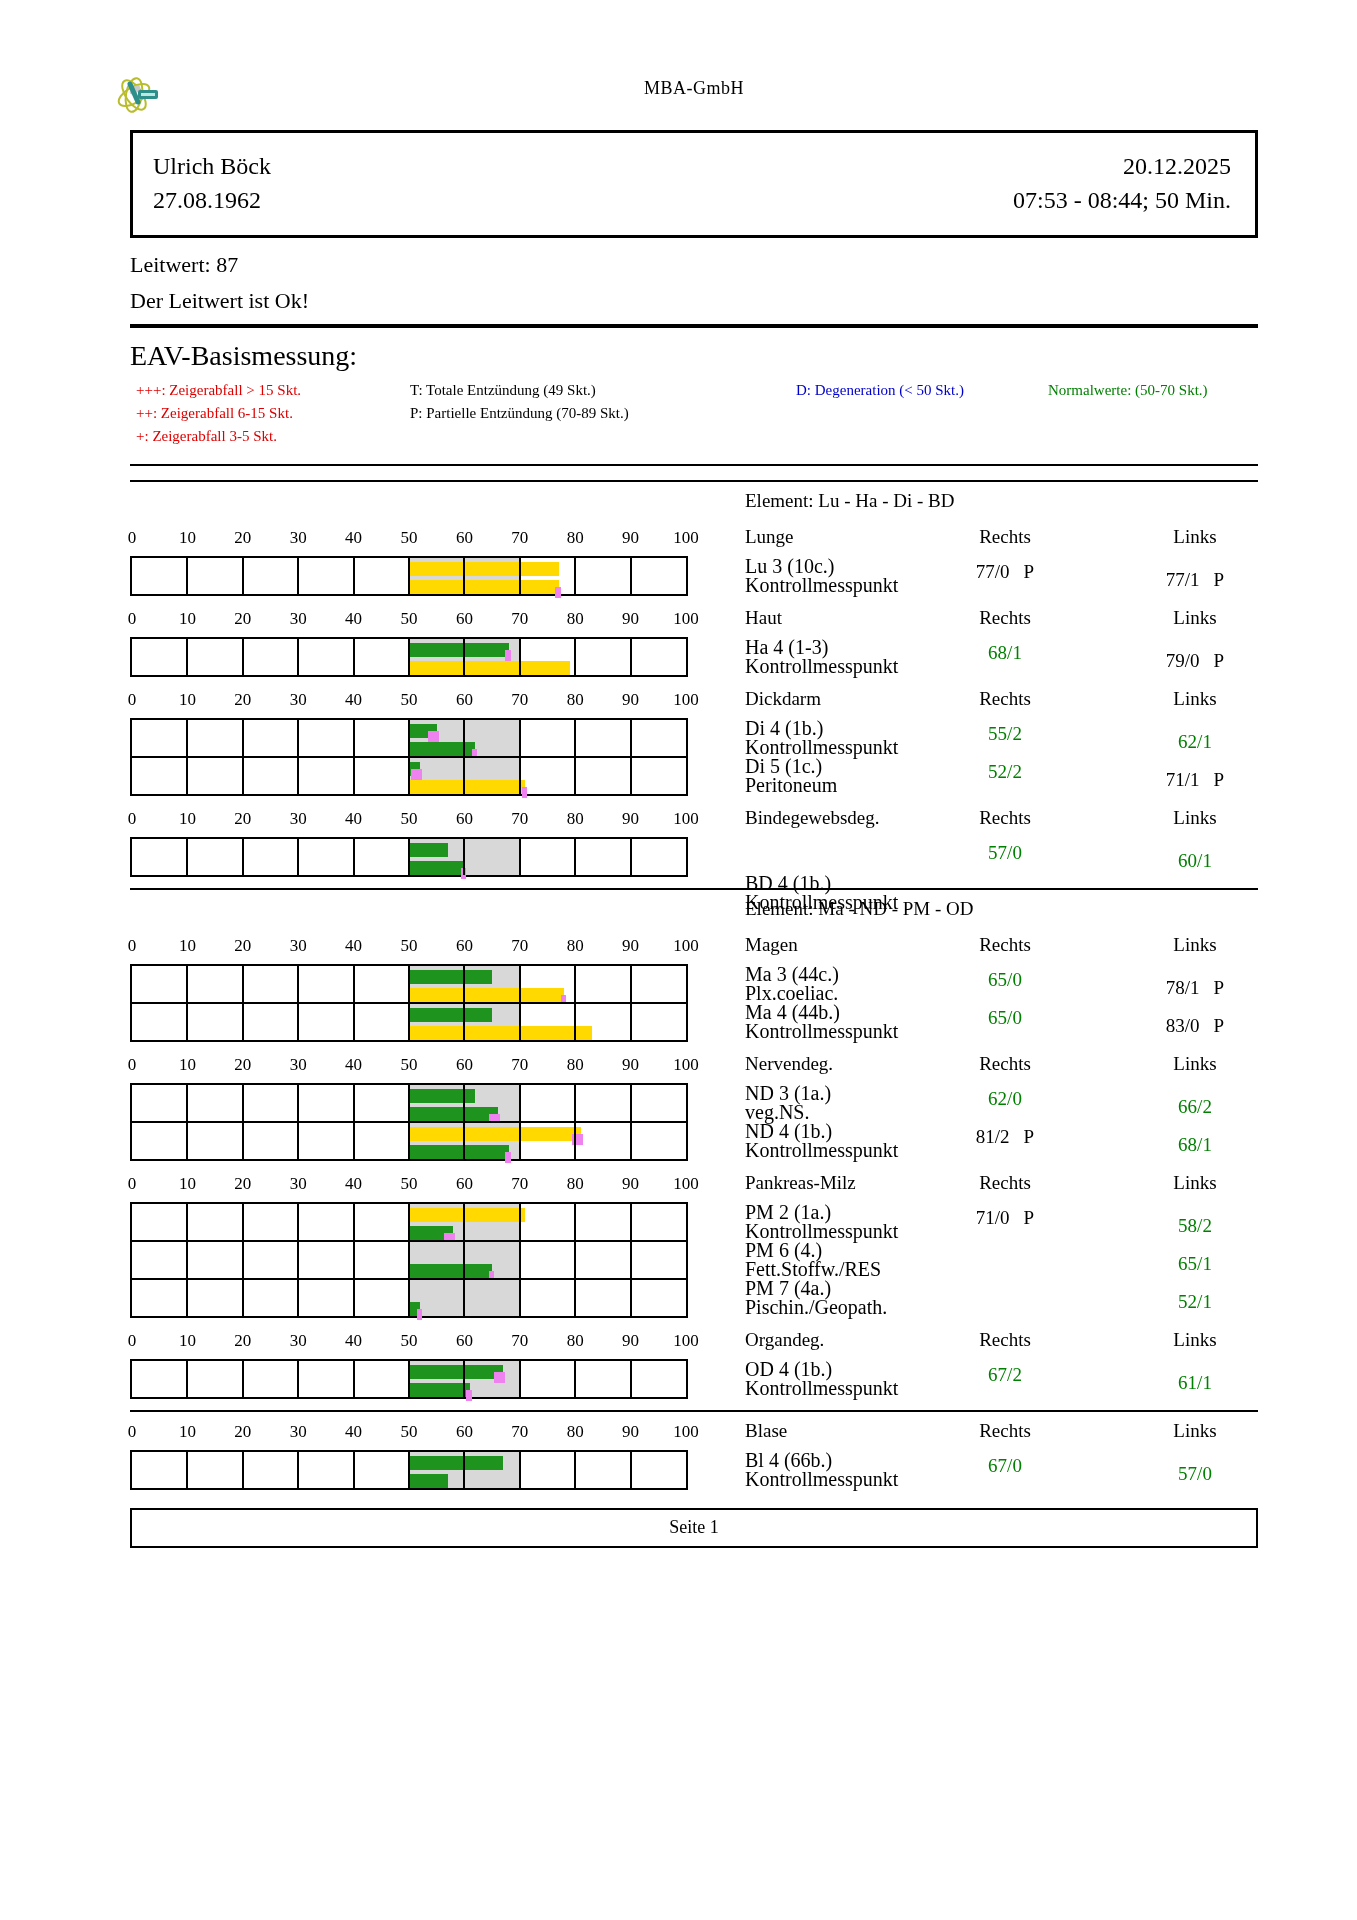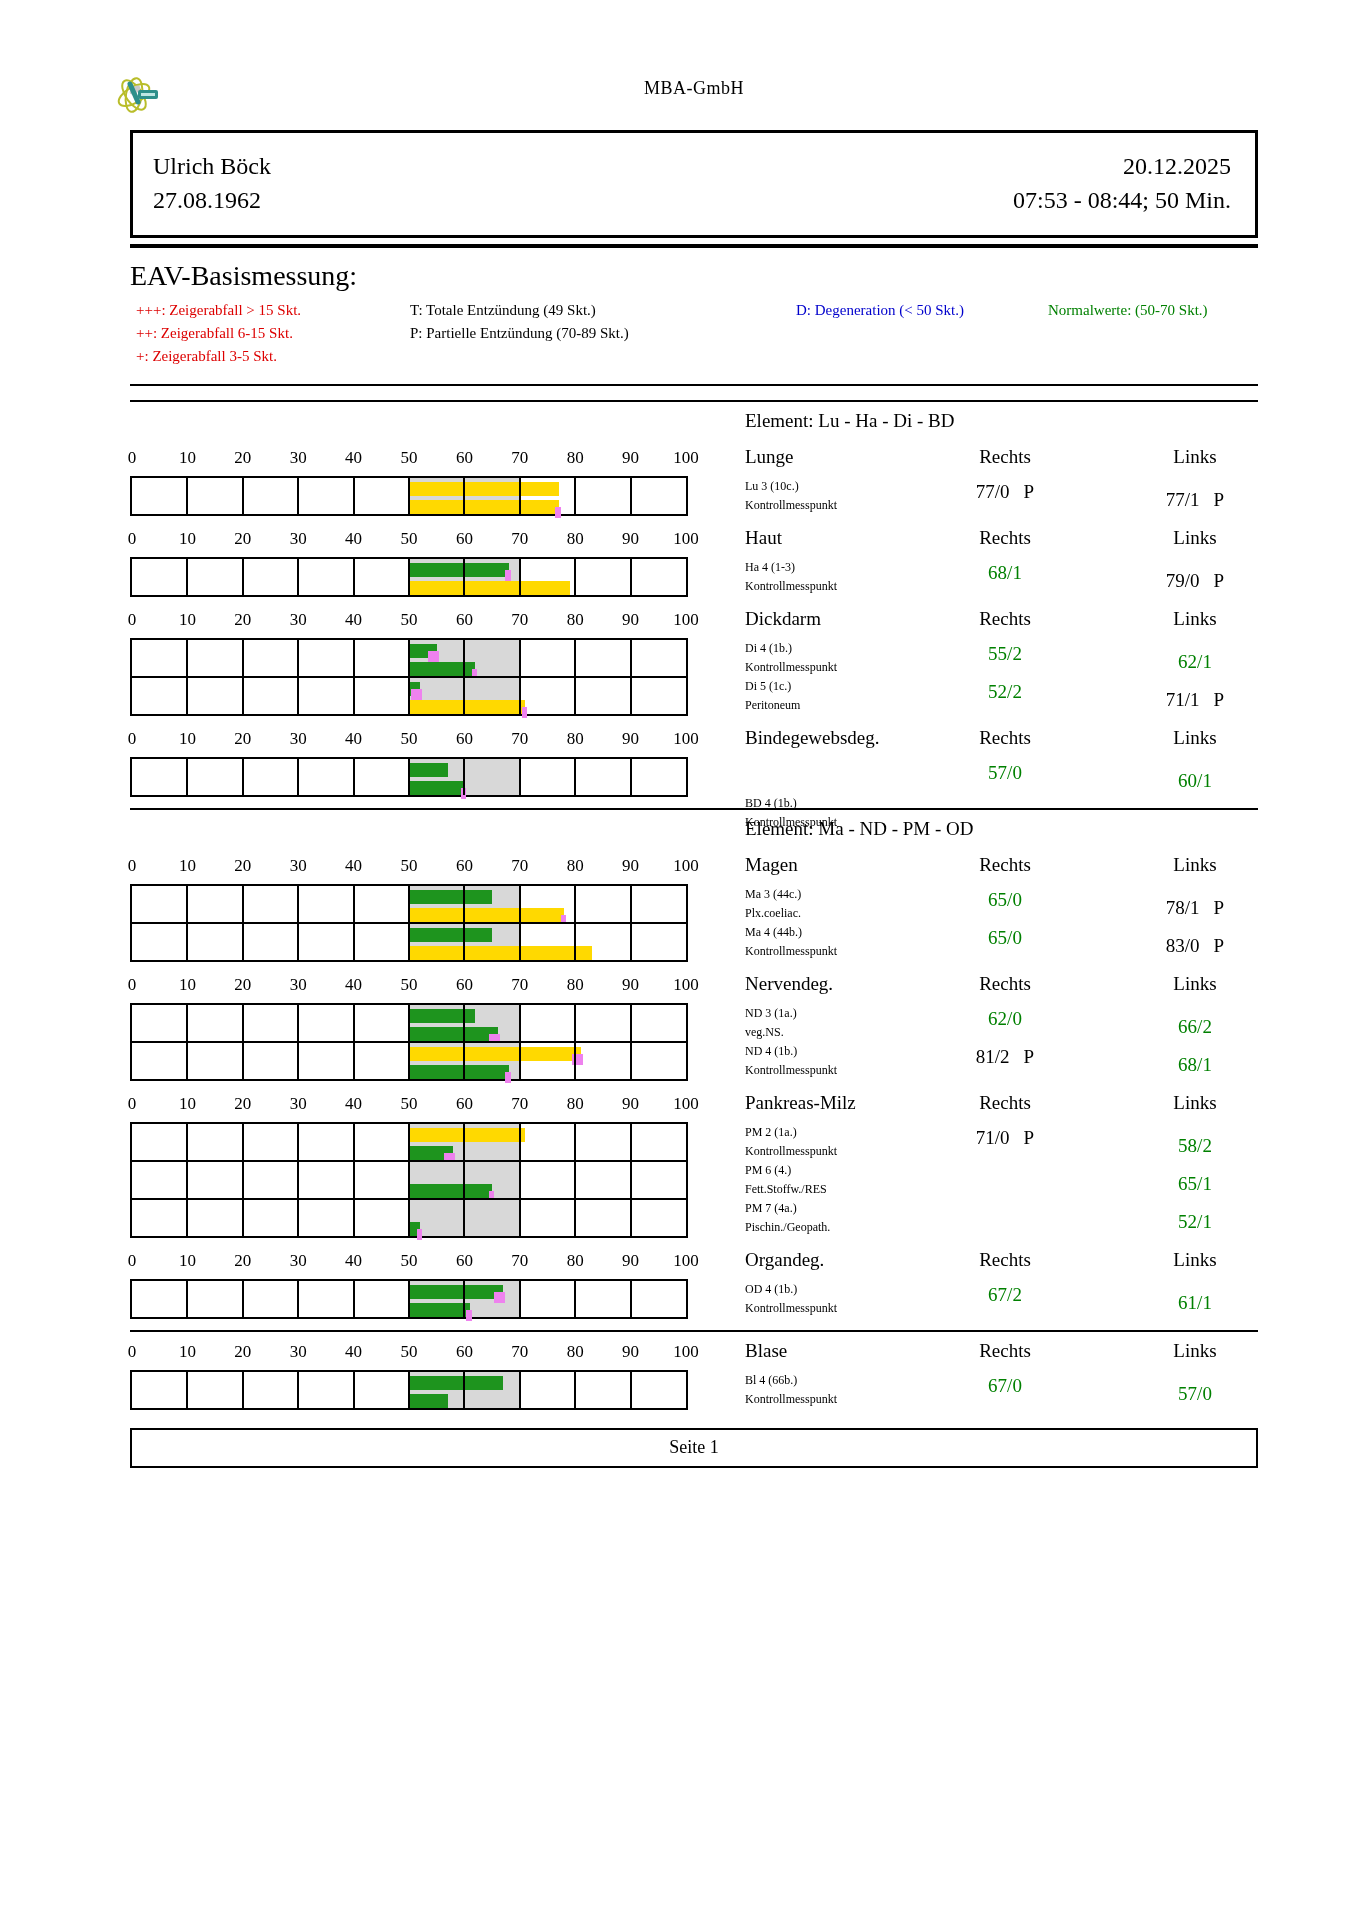--- a/index.html
+++ b/index.html
@@ -44,21 +44,21 @@
   .organ-body{position:relative;margin:4px 0 11px 0;}
   .chart-box{position:absolute;left:0;width:558px;height:40px;border:2px solid #000;
              box-sizing:border-box;background:#fff;}
   .band{position:absolute;top:0;bottom:0;}
   .gline{position:absolute;top:0;bottom:0;width:2px;background:#000;}
   .bar{position:absolute;height:14px;}
   .bar.top{top:4px;}
   .bar.bottom{top:22px;}
   .tip{position:absolute;right:-2px;bottom:-4px;height:11px;}
 
-  .desc{position:absolute;left:615px;width:172px;font-size:12px;line-height:19px;white-space:nowrap;}
+  .desc{position:absolute;left:615px;width:172px;font-size:20px;line-height:19px;white-space:nowrap;}
   .val{position:absolute;width:170px;text-align:center;font-size:19px;white-space:nowrap;}
   .val .flag{padding-left:14px;}
   .val-black{color:#000;}
   .val-green{color:#008000;}
   .val.rechts{left:790px;}
   .val.links{left:980px;}
 
   .footer-box{border:2px solid #000;margin-top:18px;height:36px;line-height:34px;
               text-align:center;font-size:18px;}
 </style>
@@ -88,20 +88,24 @@
     <div class="pb-row">
       <span>Ulrich Böck</span>
       <span>20.12.2025</span>
     </div>
     <div class="pb-row">
       <span>27.08.1962</span>
       <span>07:53 - 08:44; 50 Min.</span>
     </div>
   </div>
 
+  <div class="leitwert">
+    <div>Leitwert: 87</div>
+    <div>Der Leitwert ist Ok!</div>
+  </div>
 
   <div class="rule4"></div>
 
   <div class="eav-title">EAV-Basismessung:</div>
 
   <div class="legend">
     <span class="lg red" style="left:6px;top:0">+++: Zeigerabfall &gt; 15 Skt.</span>
     <span class="lg red" style="left:6px;top:23px">++: Zeigerabfall 6-15 Skt.</span>
     <span class="lg red" style="left:6px;top:46px">+: Zeigerabfall 3-5 Skt.</span>
     <span class="lg" style="left:280px;top:0">T: Totale Entzündung (49 Skt.)</span>

